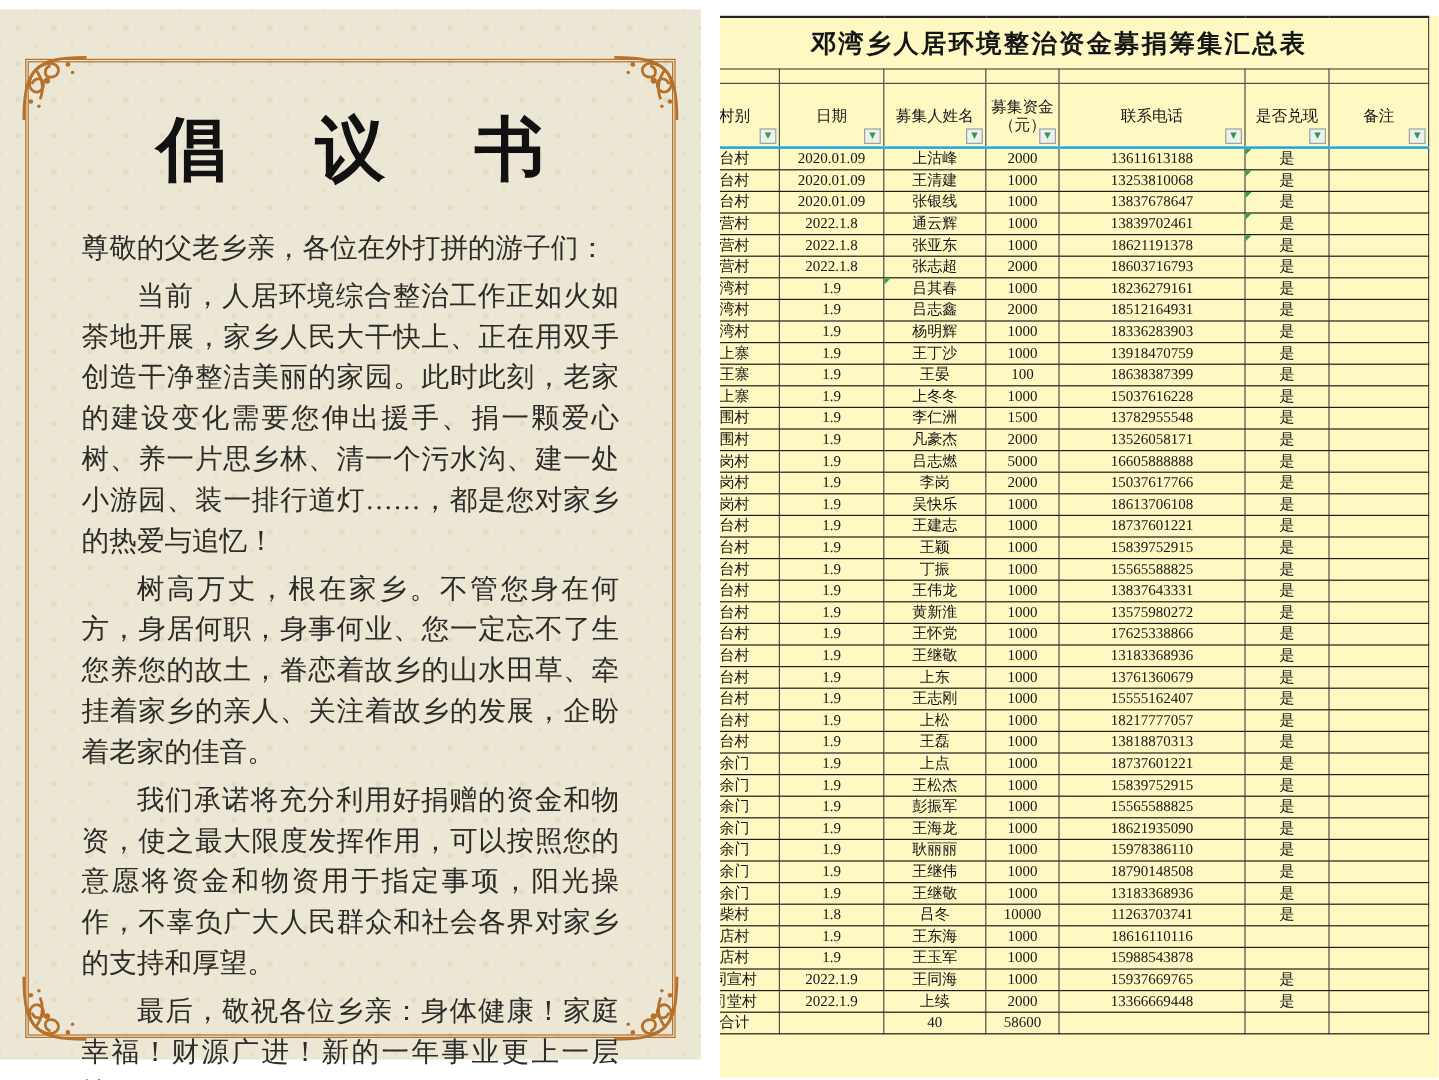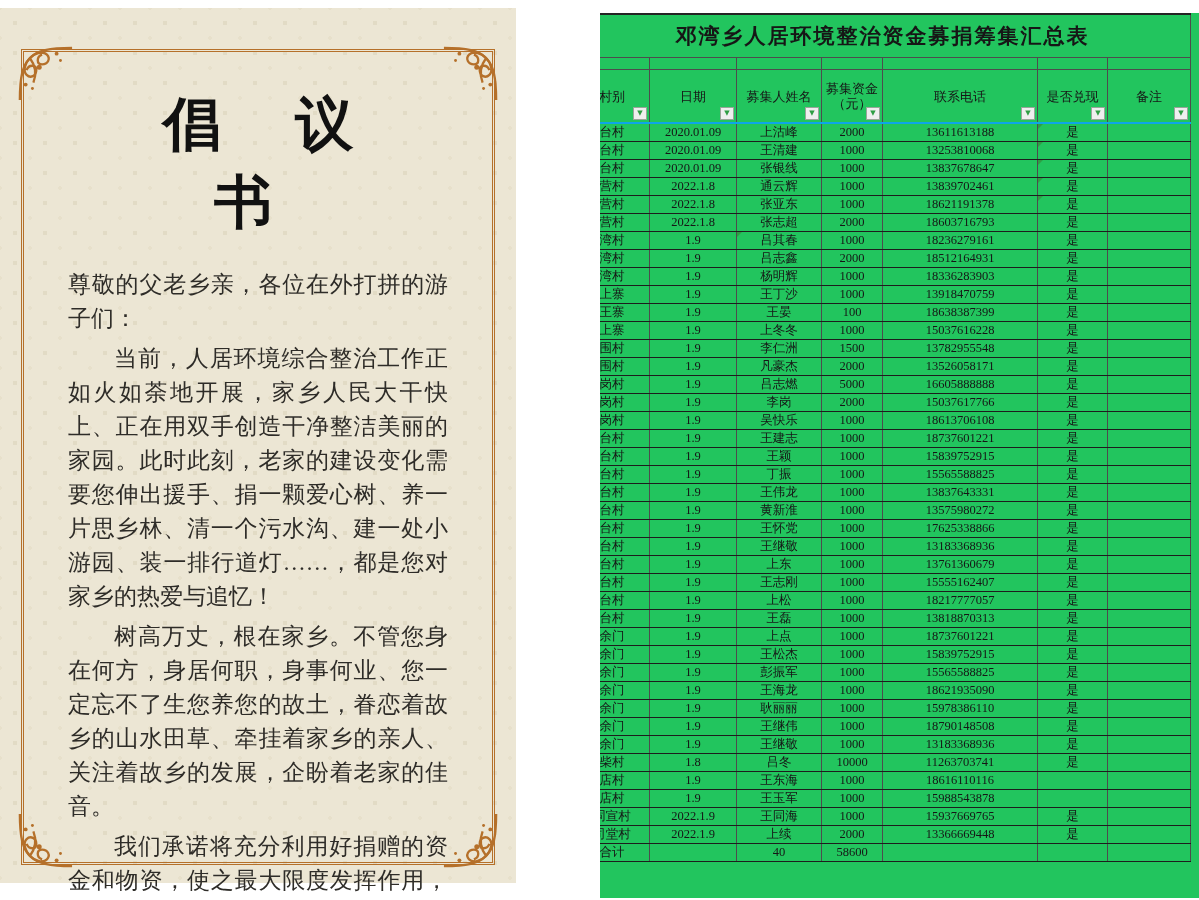--- a/index.html
+++ b/index.html
@@ -1,20 +1,20 @@
 <!DOCTYPE html>
 <html><head>
 <meta charset="utf-8">
 <style>
   html,body{margin:0;padding:0;}
   body{width:1199px;height:900px;overflow:hidden;background:#ffffff;position:relative;
        font-family:"Liberation Serif","DejaVu Serif",serif;}
 
   
-  .letter{position:absolute;left:0;top:8px;width:516px;height:875px;
+  .letter{position:absolute;left:0;top:8px;width:584px;height:875px;
     background-color:#ece6d4;
     background-image:radial-gradient(#e2dbc5 11%,rgba(0,0,0,0) 12%),
                      radial-gradient(#e7e0cb 9%,rgba(0,0,0,0) 10%);
     background-size:30px 30px;background-position:0 0,15px 15px;}
   .frame{position:absolute;left:21px;right:21px;top:41px;bottom:18px;
     border:3px double #b5702a;}
   .orn{position:absolute;width:58px;height:58px;}
   .orn.tl{left:-8px;top:-8px;}
   .orn.tr{right:-8px;top:-8px;transform:scaleX(-1);}
   .orn.bl{left:-8px;bottom:-8px;transform:scaleY(-1);}
@@ -24,21 +24,21 @@
     letter-spacing:30px;color:#111;text-indent:30px;font-family:"Liberation Serif",serif;}
   .letter-body{margin-top:26px;font-size:23px;line-height:34px;text-align:justify;}
   .salutation{margin:0 0 2px 0;}
   .para{margin:6px 0 6px 0;text-indent:2em;}
   .sig-block{margin-top:58px;text-align:center;font-size:19px;}
   .sig{margin-left:22%;}
   .sigdate{margin-left:10%;margin-top:12px;letter-spacing:2px;}
 
   
   .grid-panel{position:absolute;left:600px;top:13px;width:599px;height:885px;
-    overflow:hidden;background:#22c55e;}
+    overflow:hidden;background:#fef9c3;}
   table.sheet{border-collapse:collapse;table-layout:fixed;margin-left:-26px;width:616px;
     font-family:"Liberation Serif","DejaVu Serif",serif;}
   .sheet td,.sheet th{border:1px solid #4d4d4d;overflow:hidden;white-space:nowrap;
     text-align:center;vertical-align:middle;color:#161616;padding:0 1px;position:relative;}
   .sheet tr.titlerow td{border-top:2px solid #242424;border-bottom:1px solid #4d4d4d;
     height:42px;font-size:21px;font-weight:bold;letter-spacing:2px;white-space:nowrap;}
   .sheet tr.spacer td{height:11px;border-top:1px solid #4d4d4d;border-bottom:1px solid #4d4d4d;}
   .sheet tr.head th{height:52px;font-size:13px;font-weight:normal;white-space:normal;
     line-height:15px;border-bottom:2px solid #0ea5e9;}
   .sheet tr.datarow td{height:15.9px;font-size:12.5px;

